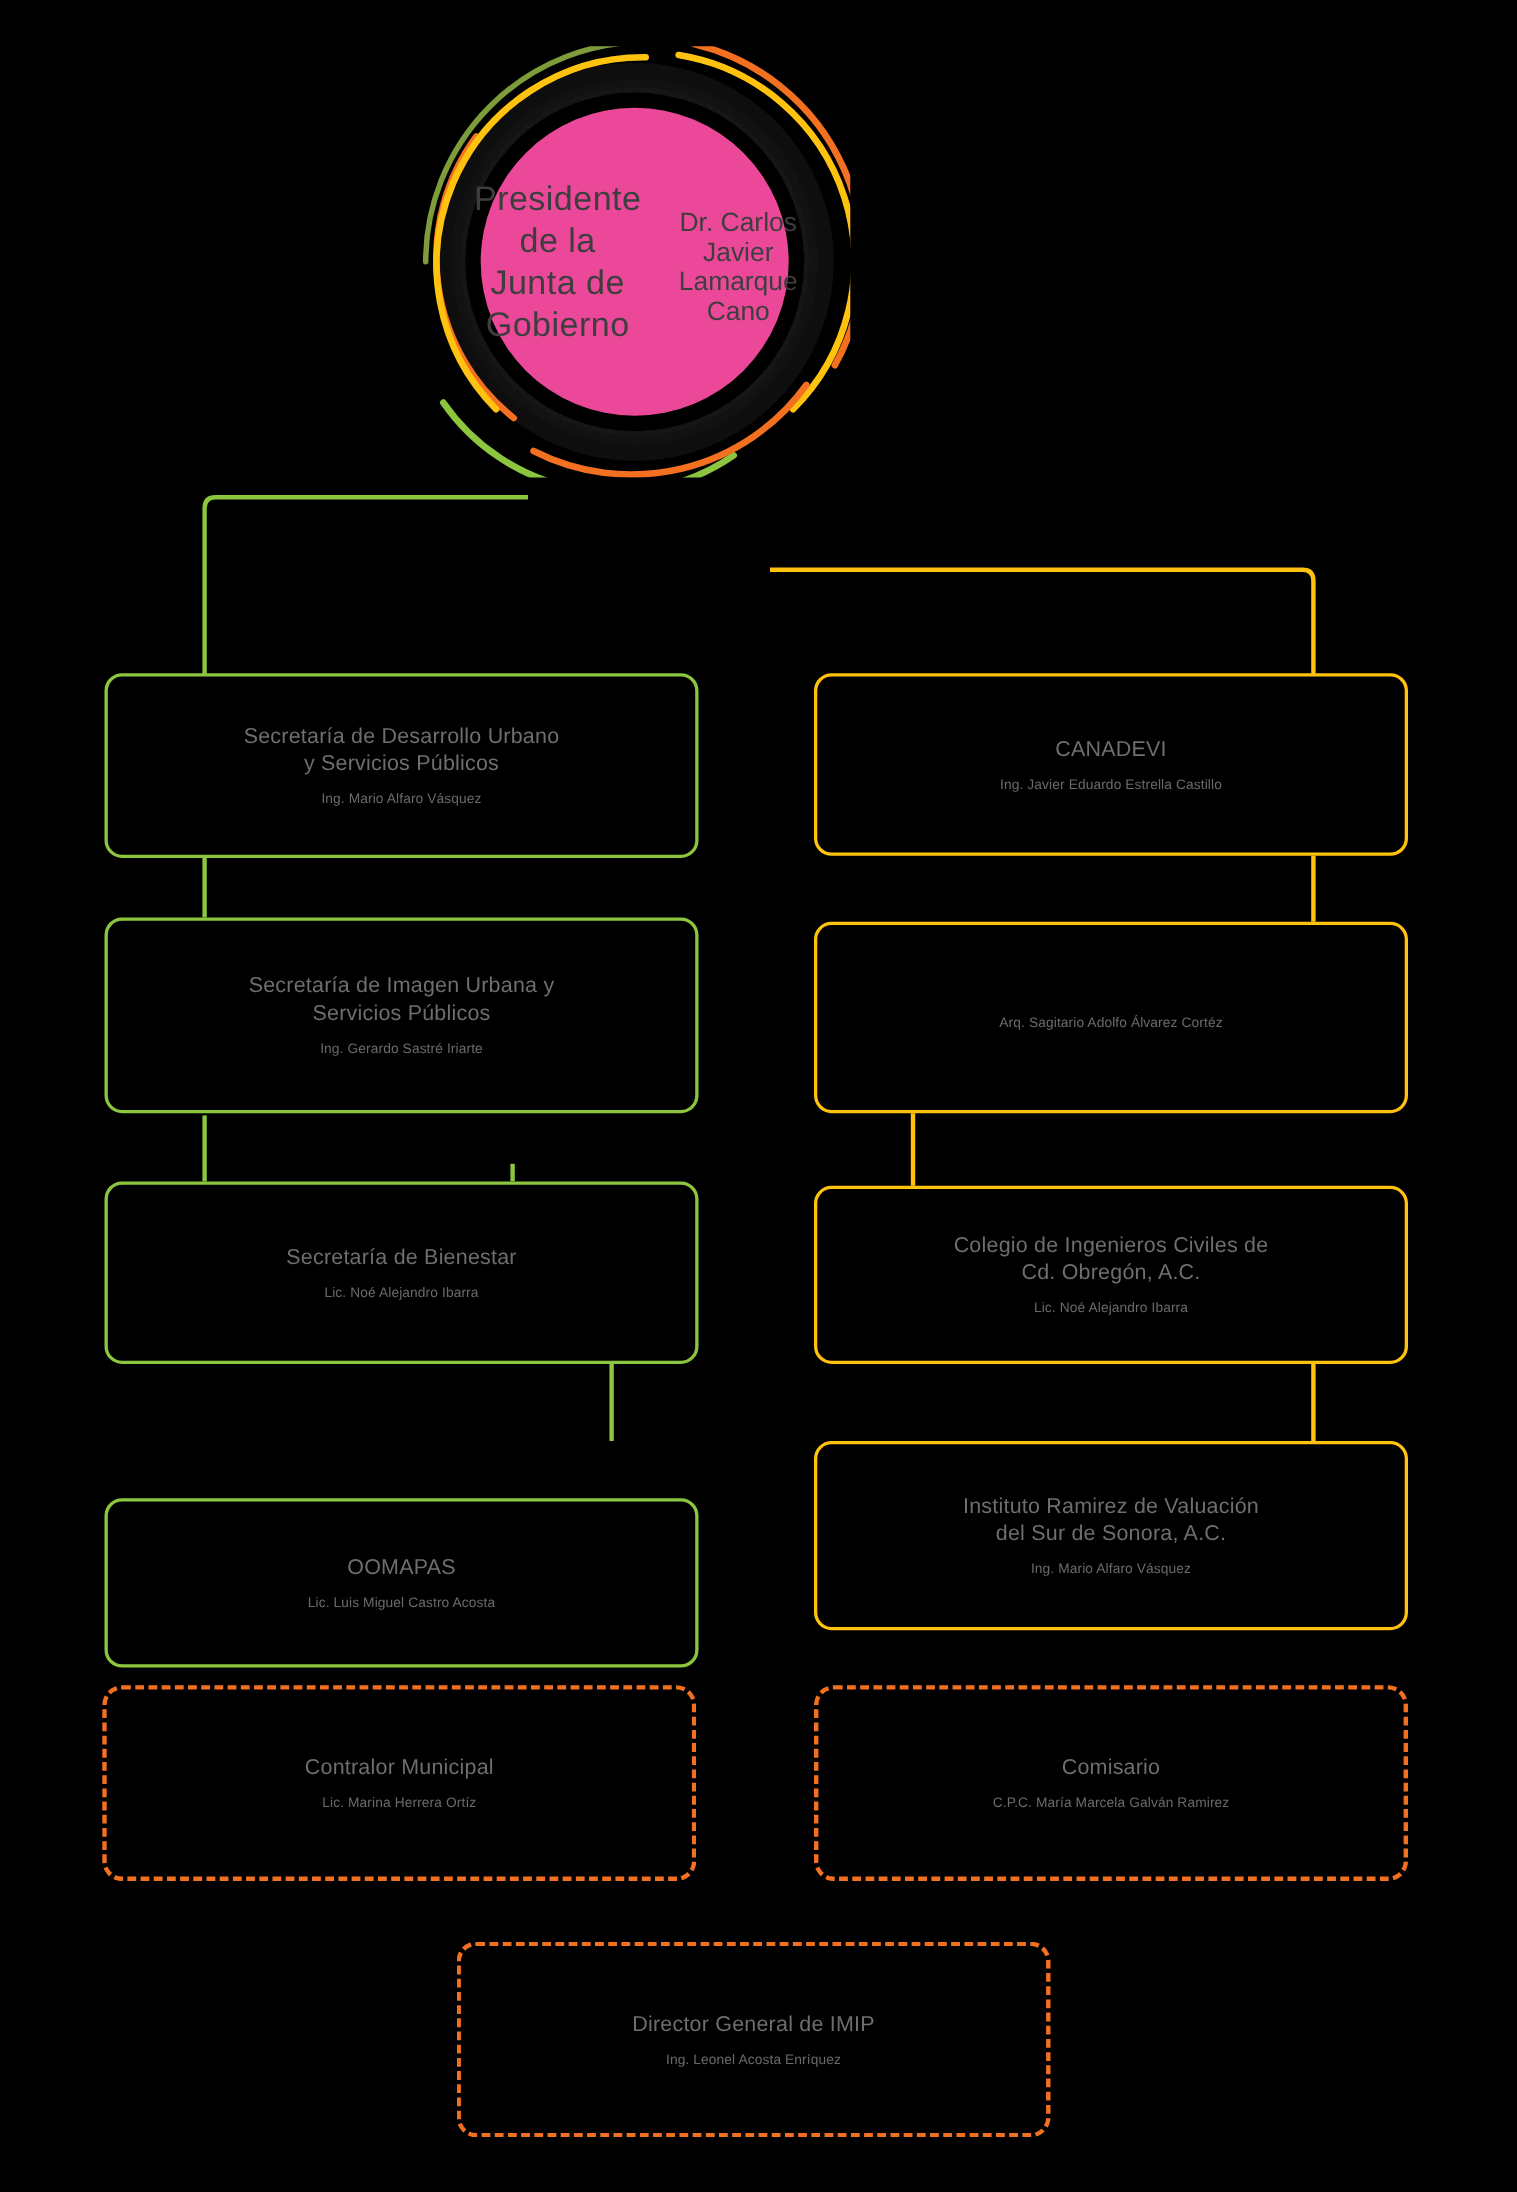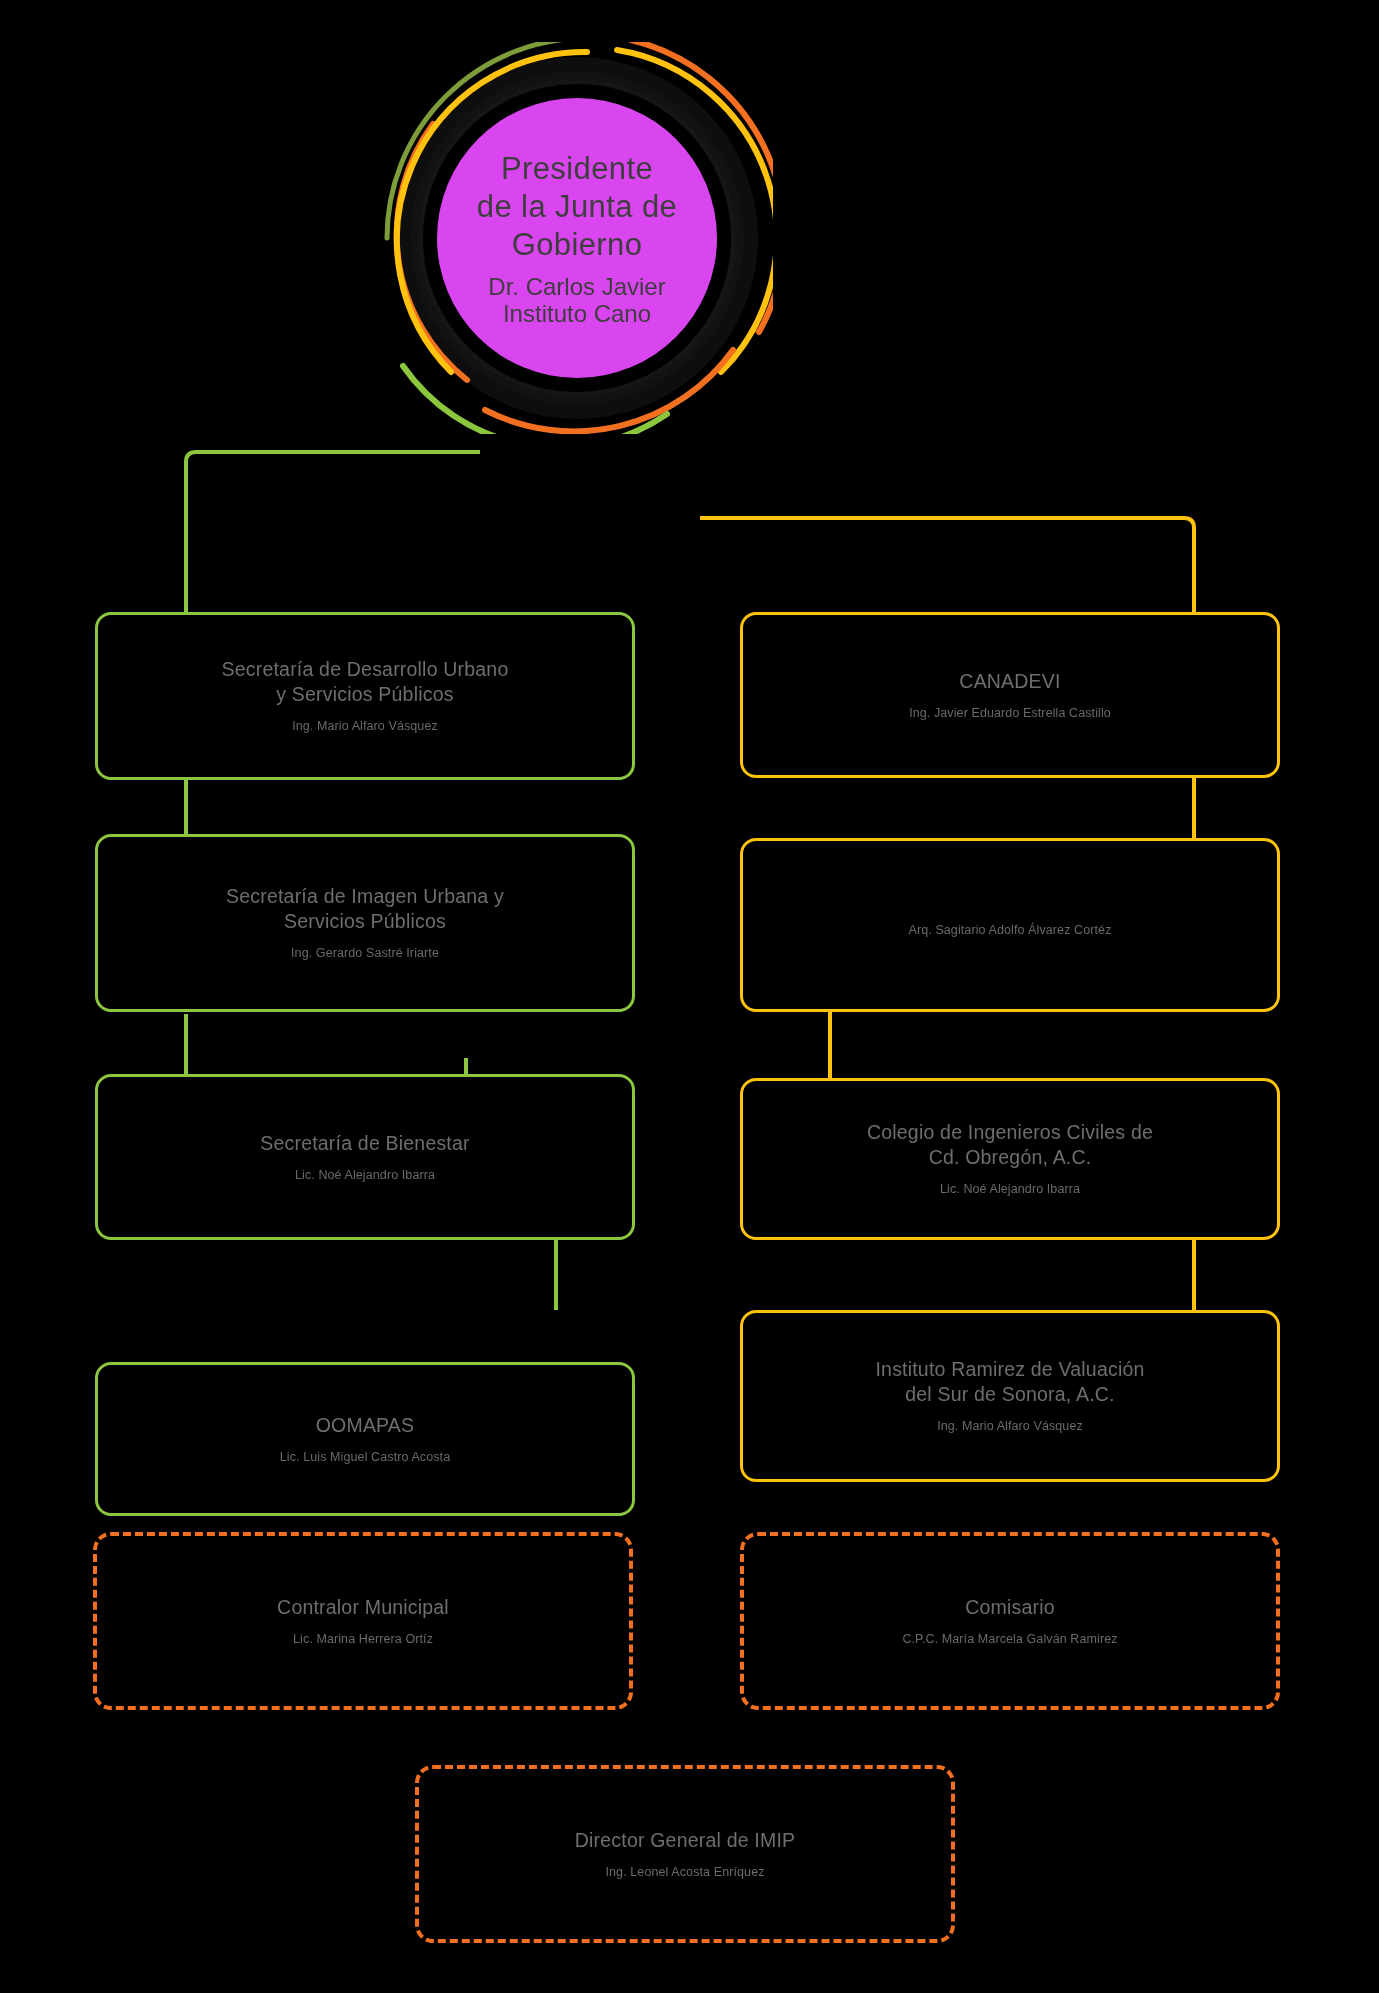--- a/index.html
+++ b/index.html
@@ -36,23 +36,23 @@
   #hub-ring {
     position: absolute;
     left: 0; top: 0;
     width: 392px; height: 392px;
   }
   #hub-disc {
     position: absolute;
     left: 56px; top: 56px;
     width: 280px; height: 280px;
     border-radius: 50%;
-    background: #d946ef;
+    background: #ec4899;
     display: flex;
-    flex-direction: column;
+    flex-direction: row;
     align-items: center;
     justify-content: center;
     text-align: center;
   }
   #hub-title {
     color: #3e3e3e;
     font-size: 31px;
     line-height: 38px;
     letter-spacing: 0.4px;
     font-weight: 400;
@@ -163,21 +163,21 @@
     </svg>
 
     <div id="hub-disc">
       <div id="hub-title">
         <div>Presidente</div>
         <div>de la Junta de</div>
         <div>Gobierno</div>
       </div>
       <div id="hub-subtitle">
         <div>Dr. Carlos Javier</div>
-        <div>Instituto Cano</div>
+        <div>Lamarque Cano</div>
       </div>
     </div>
   </div>
 
   <div class="node green" style="left:95px; top:612px; width:540px; height:168px;">
     <div class="node-title">
       <div>Secretaría de Desarrollo Urbano</div>
       <div>y Servicios Públicos</div>
     </div>
     <div class="node-person">Ing. Mario Alfaro Vásquez</div>

